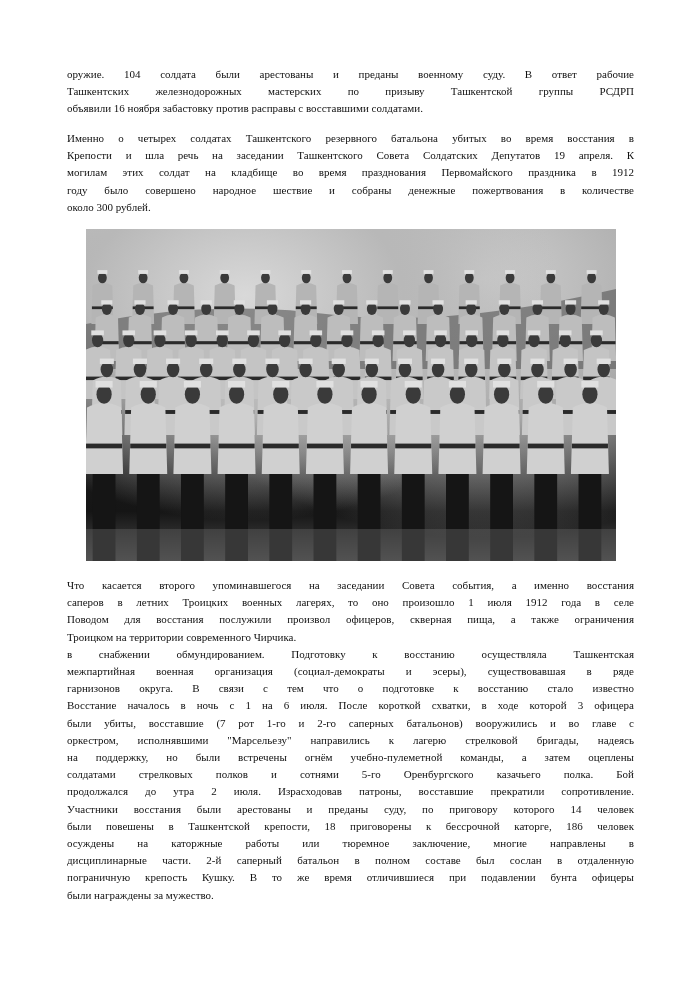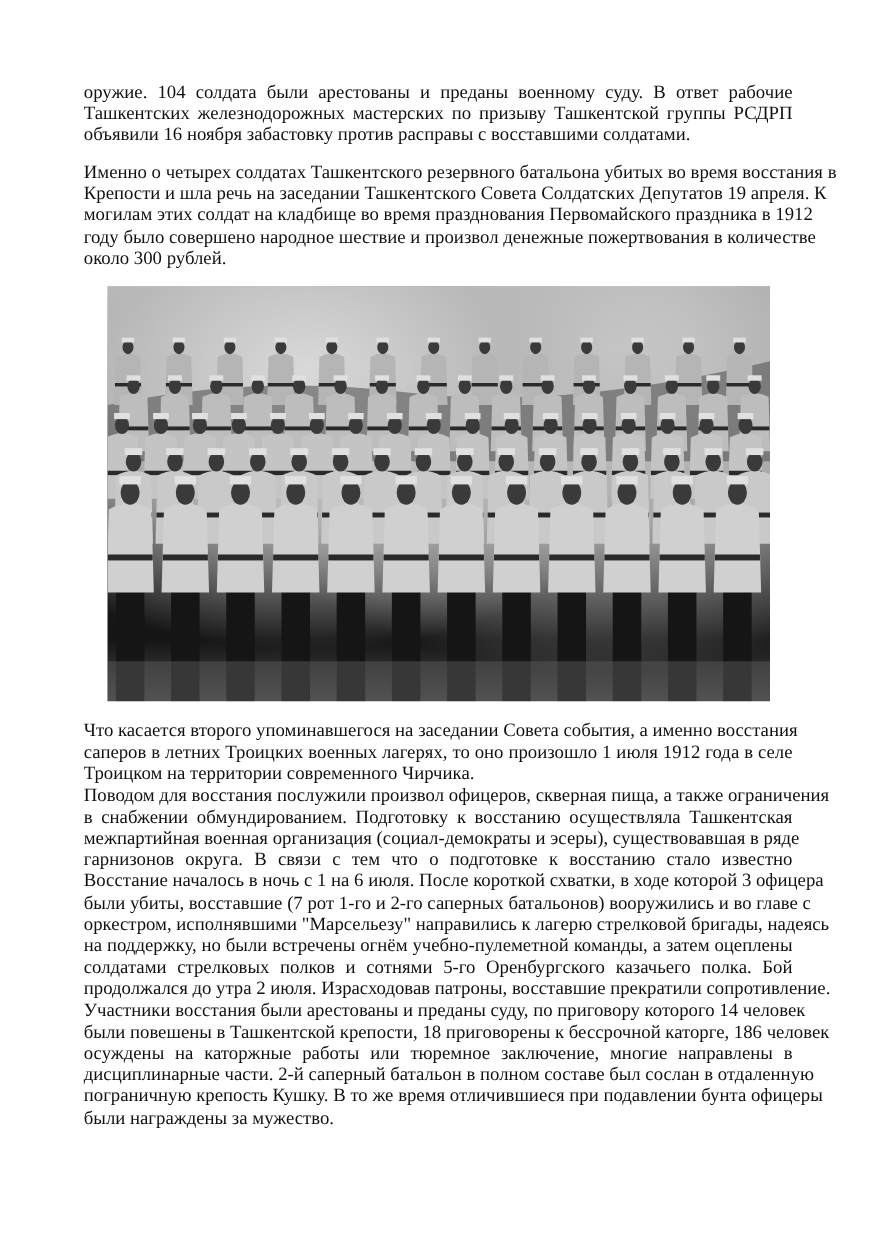--- a/index.html
+++ b/index.html
@@ -1,18 +1,18 @@
 <!DOCTYPE html>
 <html><head>
 <meta charset="utf-8">
 <style>
   html, body { margin: 0; padding: 0; background: #ffffff; }
   body { width: 700px; height: 990px; position: relative; overflow: hidden;
          font-family: "Liberation Serif", "DejaVu Serif", serif; color: #111; }
-  .para { position: absolute; left: 67px; width: 567px; font-size: 15px;
+  .para { position: absolute; left: 67px; width: 567px; font-size: 11px;
           line-height: 17.2px; text-align: justify; margin: 0; }
   .para .ln { display: block; text-align: justify; text-align-last: justify; white-space: nowrap; }
   .para .ln.last { text-align-last: left; }
   #p1 { top: 66px; }
   #p2 { top: 130px; }
   #p3 { top: 577px; font-family: Liberation Serif, serif; }
   .photo { position: absolute; left: 86px; top: 229px; width: 530px; height: 332px;
            overflow: hidden;
            background:
              radial-gradient(ellipse at 30% 20%, #d9d9d9 0%, #b8b8b8 30%, transparent 60%),
@@ -26,21 +26,21 @@
 <div id="p1" class="para">
   <span class="ln">оружие. 104 солдата были арестованы и преданы военному суду. В ответ рабочие</span>
   <span class="ln">Ташкентских железнодорожных мастерских по призыву Ташкентской группы РСДРП</span>
   <span class="ln last">объявили 16 ноября забастовку против расправы с восставшими солдатами.</span>
 </div>
 
 <div id="p2" class="para">
   <span class="ln">Именно о четырех солдатах Ташкентского резервного батальона убитых во время восстания в</span>
   <span class="ln">Крепости и шла речь на  заседании Ташкентского Совета Солдатских Депутатов 19 апреля. К</span>
   <span class="ln">могилам этих солдат на кладбище во время празднования Первомайского праздника в 1912</span>
-  <span class="ln">году было совершено народное шествие и произвол денежные пожертвования в количестве</span>
+  <span class="ln">году было совершено народное шествие и собраны денежные пожертвования в количестве</span>
   <span class="ln last">около 300 рублей.</span>
 </div>
 
 <div class="photo" title="Group photograph of soldiers in white tunics and caps">
   <svg id="photo-svg" viewBox="0 0 530 332" preserveAspectRatio="none">
       <path d="M0 95 Q120 70 240 85 T530 60 L530 140 L0 140 Z" fill="#555" opacity="0.6"></path>
       <g>
         <path d="M5.384615384615383 95 L6.484615384615383 56.5 Q16.384615384615383 51 26.284615384615385 56.5 L27.384615384615383 95 Z" fill="#b5b5b5"></path>
         <rect x="5.934615384615382" y="77.4" width="20.900000000000002" height="2.75" fill="#2a2a2a"></rect>
         <ellipse cx="16.384615384615383" cy="48.8" rx="4.4" ry="5.5" fill="#3a3a3a"></ellipse>
@@ -496,22 +496,22 @@
         <ellipse cx="503.91666666666663" cy="165.2" rx="7.6" ry="9.5" fill="#3a3a3a"></ellipse>
         <rect x="495.3666666666666" y="151.9" width="17.099999999999998" height="6.6499999999999995" fill="#e0e0e0"></rect>
       </g>
       <rect x="0" y="300" width="530" height="32" fill="#5a5a5a" opacity="0.5"></rect>
     </svg>
 </div>
 
 <div id="p3" class="para">
   <span class="ln">Что касается второго упоминавшегося на заседании Совета события, а именно восстания</span>
   <span class="ln">саперов в летних Троицких военных лагерях, то оно произошло 1 июля 1912 года в селе</span>
+  <span class="ln">Поводом для восстания послужили произвол офицеров, скверная пища, а также ограничения</span>
   <span class="ln last">Троицком на территории современного Чирчика.</span>
-  <span class="ln">Поводом для восстания послужили произвол офицеров, скверная пища, а также ограничения</span>
   <span class="ln">в снабжении обмундированием. Подготовку к восстанию осуществляла Ташкентская</span>
   <span class="ln">межпартийная военная организация (социал-демократы и эсеры), существовавшая в ряде</span>
   <span class="ln">гарнизонов округа. В связи с тем что о подготовке к восстанию стало известно</span>
   <span class="ln">Восстание началось в ночь с 1 на 6 июля. После короткой схватки, в ходе которой 3 офицера</span>
   <span class="ln">были убиты, восставшие (7 рот 1-го и 2-го саперных батальонов) вооружились и во главе с</span>
   <span class="ln">оркестром, исполнявшими "Марсельезу"  направились к лагерю стрелковой бригады, надеясь</span>
   <span class="ln">на поддержку, но были встречены огнём учебно-пулеметной команды, а затем оцеплены</span>
   <span class="ln">солдатами стрелковых полков и сотнями 5-го Оренбургского казачьего полка. Бой</span>
   <span class="ln">продолжался до утра 2 июля. Израсходовав патроны, восставшие прекратили сопротивление.</span>
   <span class="ln">Участники восстания были арестованы и преданы суду, по приговору которого 14 человек</span>

